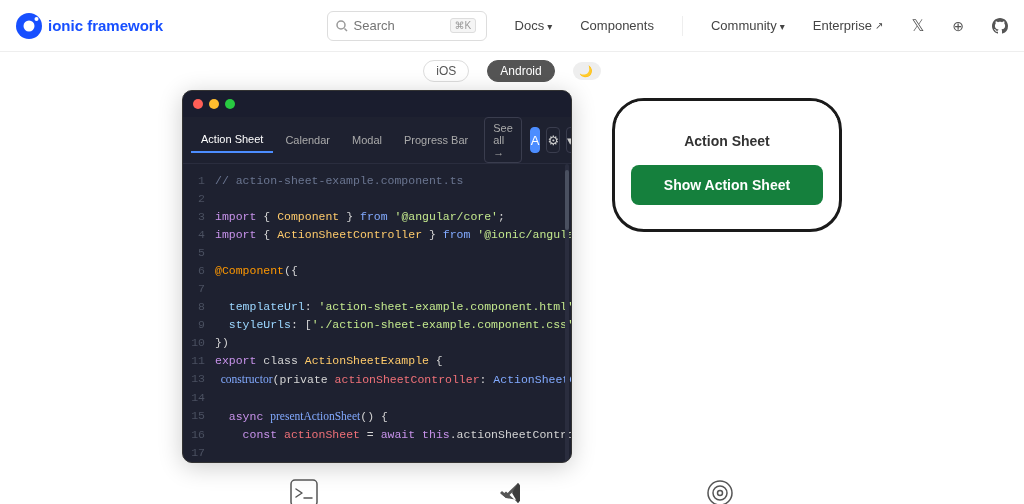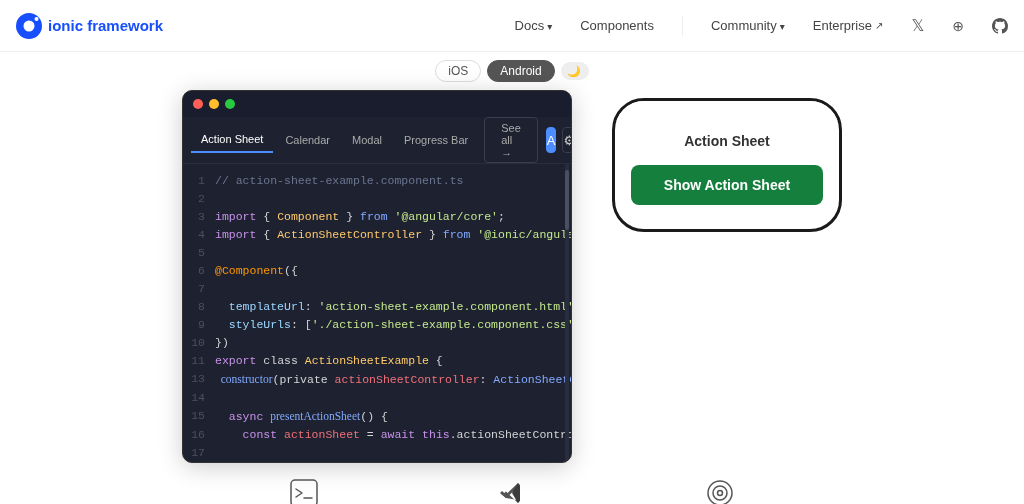--- a/index.html
+++ b/index.html
@@ -91,21 +91,21 @@
       flex-direction: column;
       align-items: center;
       padding-top: 8px;
       position: relative;
     }
 
     
     .platform-toggle {
       display: flex;
       align-items: center;
-      gap: 6px;
+      gap: 18px;
       margin-bottom: 8px;
     }
     .platform-btn {
       font-size: 12px;
       padding: 3px 12px;
       border-radius: 12px;
       border: 1px solid #ddd;
       cursor: pointer;
       background: transparent;
       color: #555;
@@ -177,21 +177,21 @@
       cursor: pointer;
       white-space: nowrap;
     }
     .editor-tab.active {
       color: #fff;
       border-bottom: 2px solid #4c8dff;
     }
     .editor-tab-see-all {
       font-size: 11px;
       color: #aaa;
-      padding: 4px 16px;
+      padding: 4px 8px;
       border: 1px solid #3a3d4e;
       border-radius: 4px;
       cursor: pointer;
       margin-left: 4px;
     }
     .editor-tab-spacer { flex: 1; }
     .editor-icon-btn {
       width: 26px;
       height: 26px;
       display: flex;
@@ -335,20 +335,28 @@
     <svg class="nav-logo-icon" viewBox="0 0 26 26" fill="none">
       <circle cx="13" cy="13" r="13" fill="#174fff"></circle>
       <circle cx="13" cy="13" r="5.5" fill="white"></circle>
       <circle cx="20.5" cy="6" r="2" fill="white"></circle>
     </svg>
     <span>ionic framework</span>
   </a>
 
   <div class="nav-spacer"></div>
 
+  <div class="nav-search">
+    <svg width="12" height="12" viewBox="0 0 12 12" fill="none">
+      <circle cx="5" cy="5" r="4" stroke="#999" stroke-width="1.5"></circle>
+      <line x1="8.5" y1="8.5" x2="11" y2="11" stroke="#999" stroke-width="1.5"></line>
+    </svg>
+    <input readonly="" placeholder="Search" style="">
+    <span class="search-kbd">⌘K</span>
+  </div>
 
   <a class="nav-link">
     <span>Docs</span>
     <span class="chevron-down"></span>
   </a>
   <a class="nav-link">
     <span>Components</span>
   </a>
 
   <div class="nav-divider"></div>

